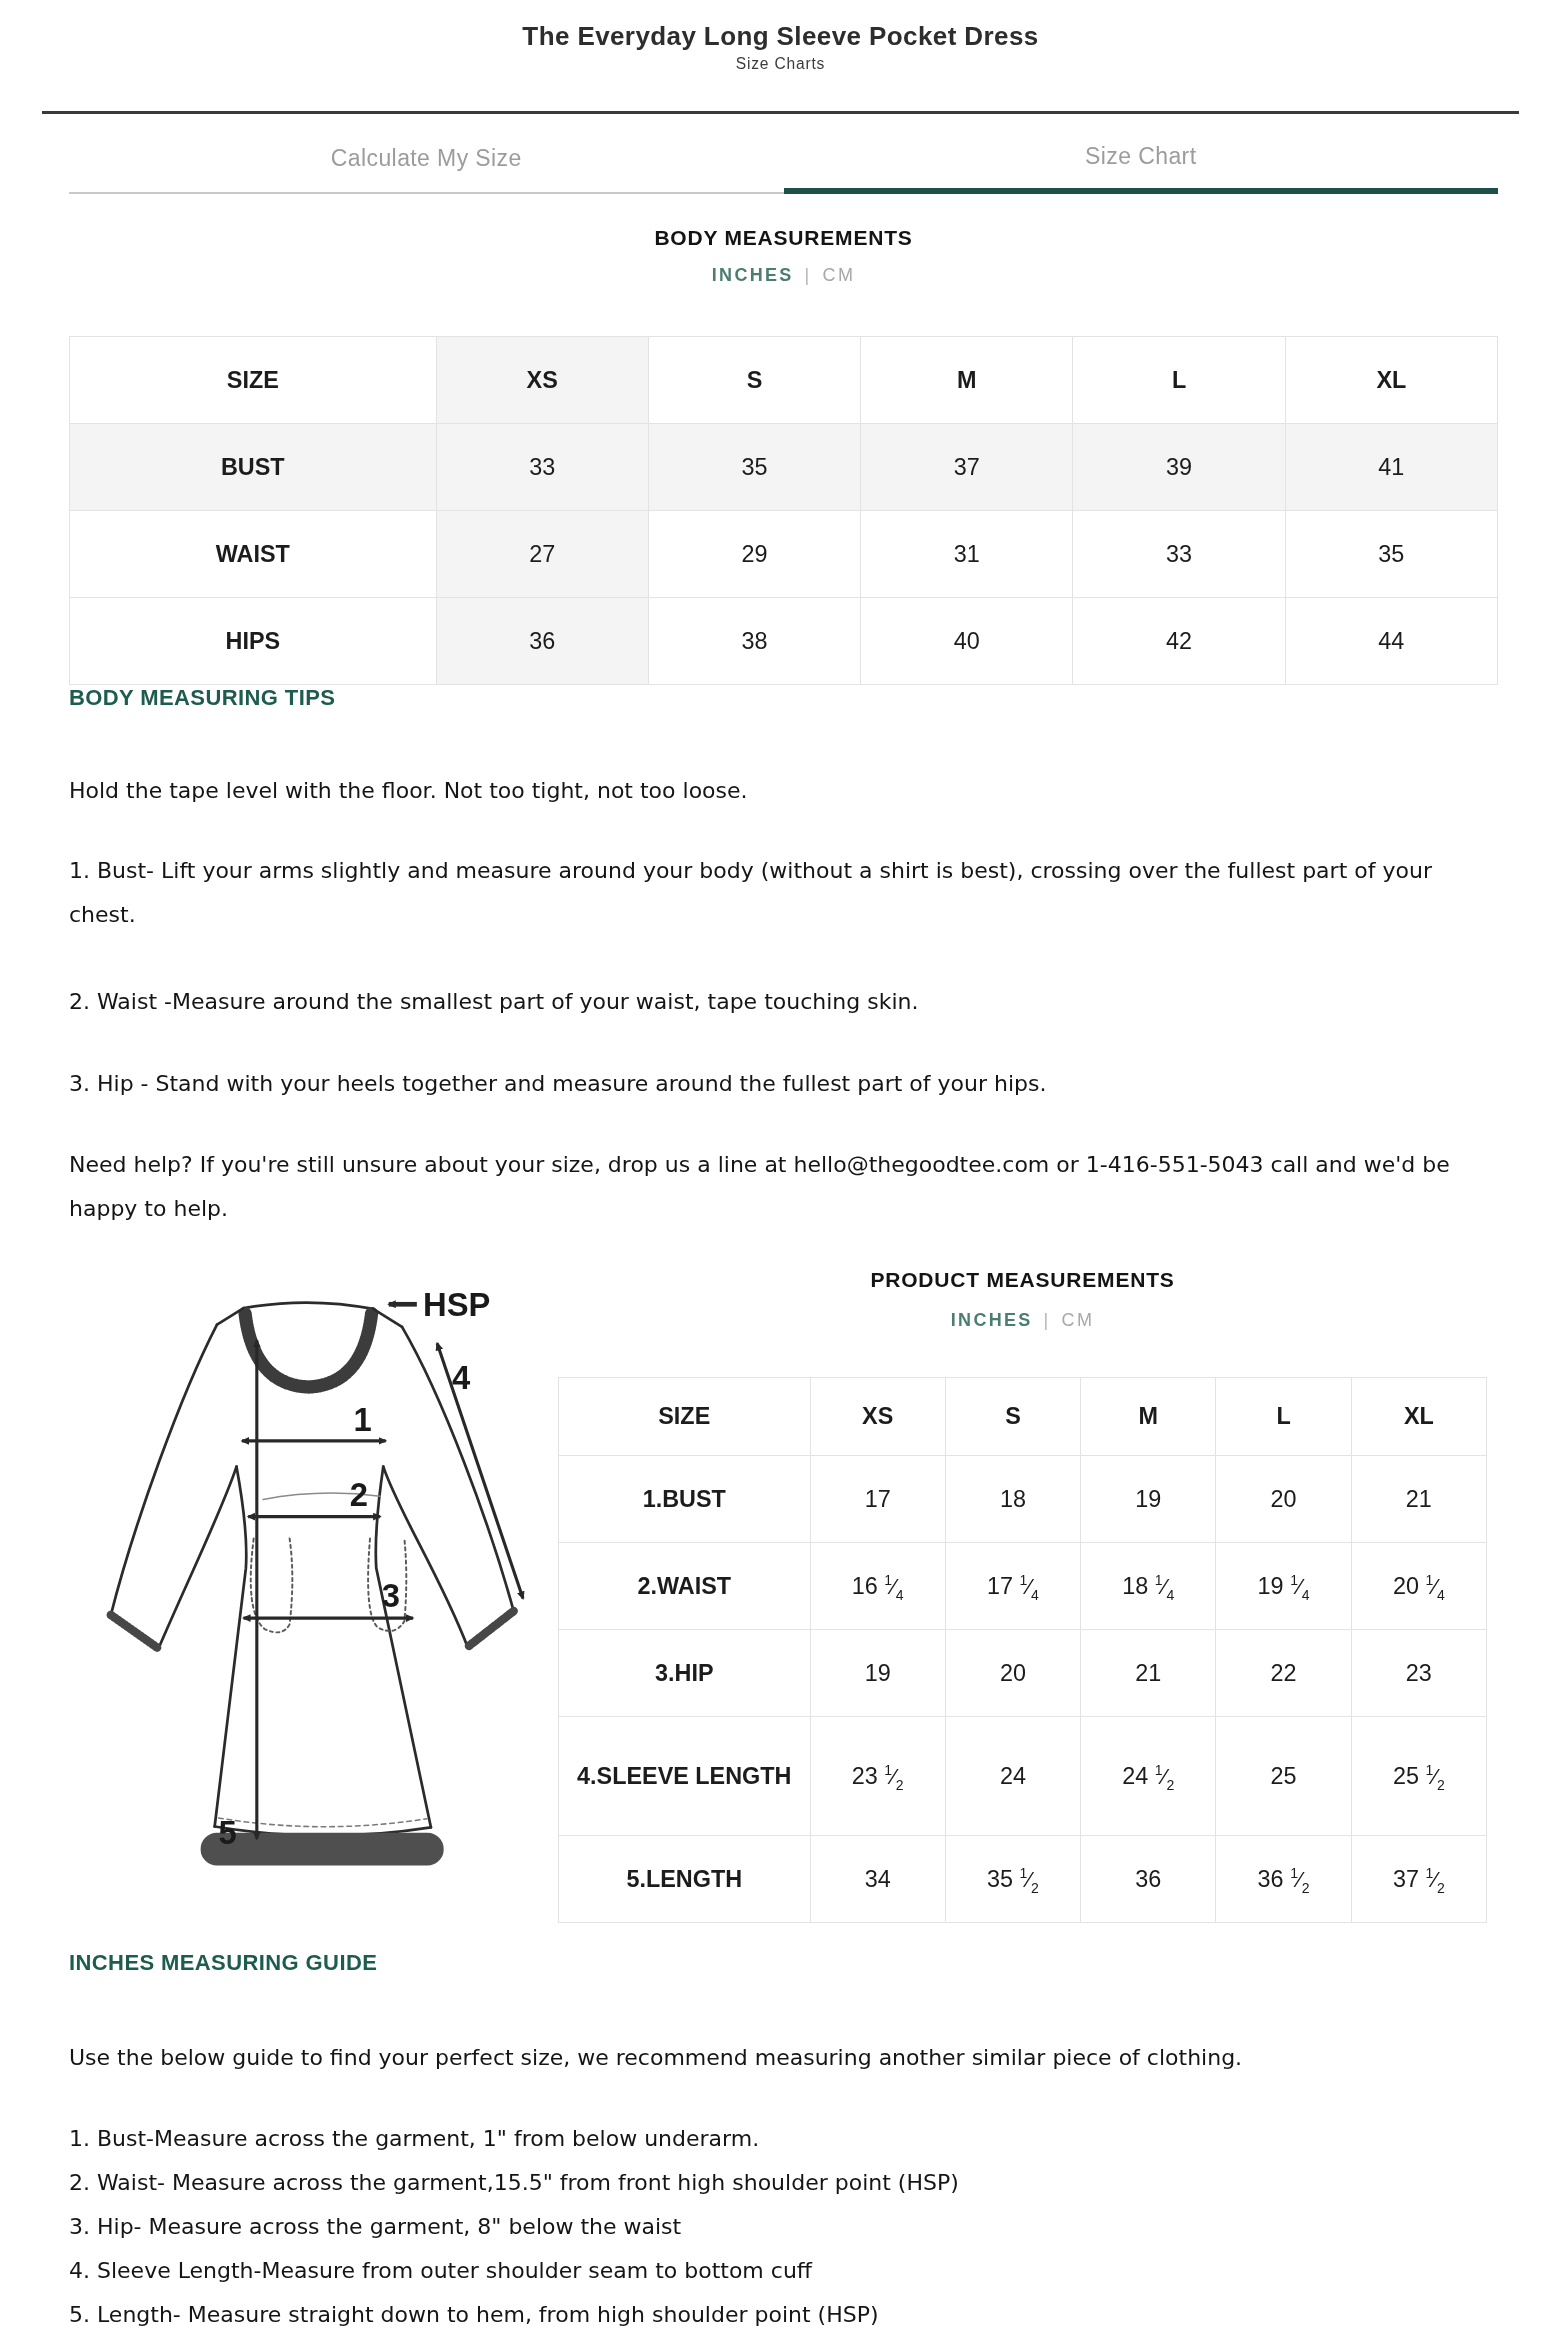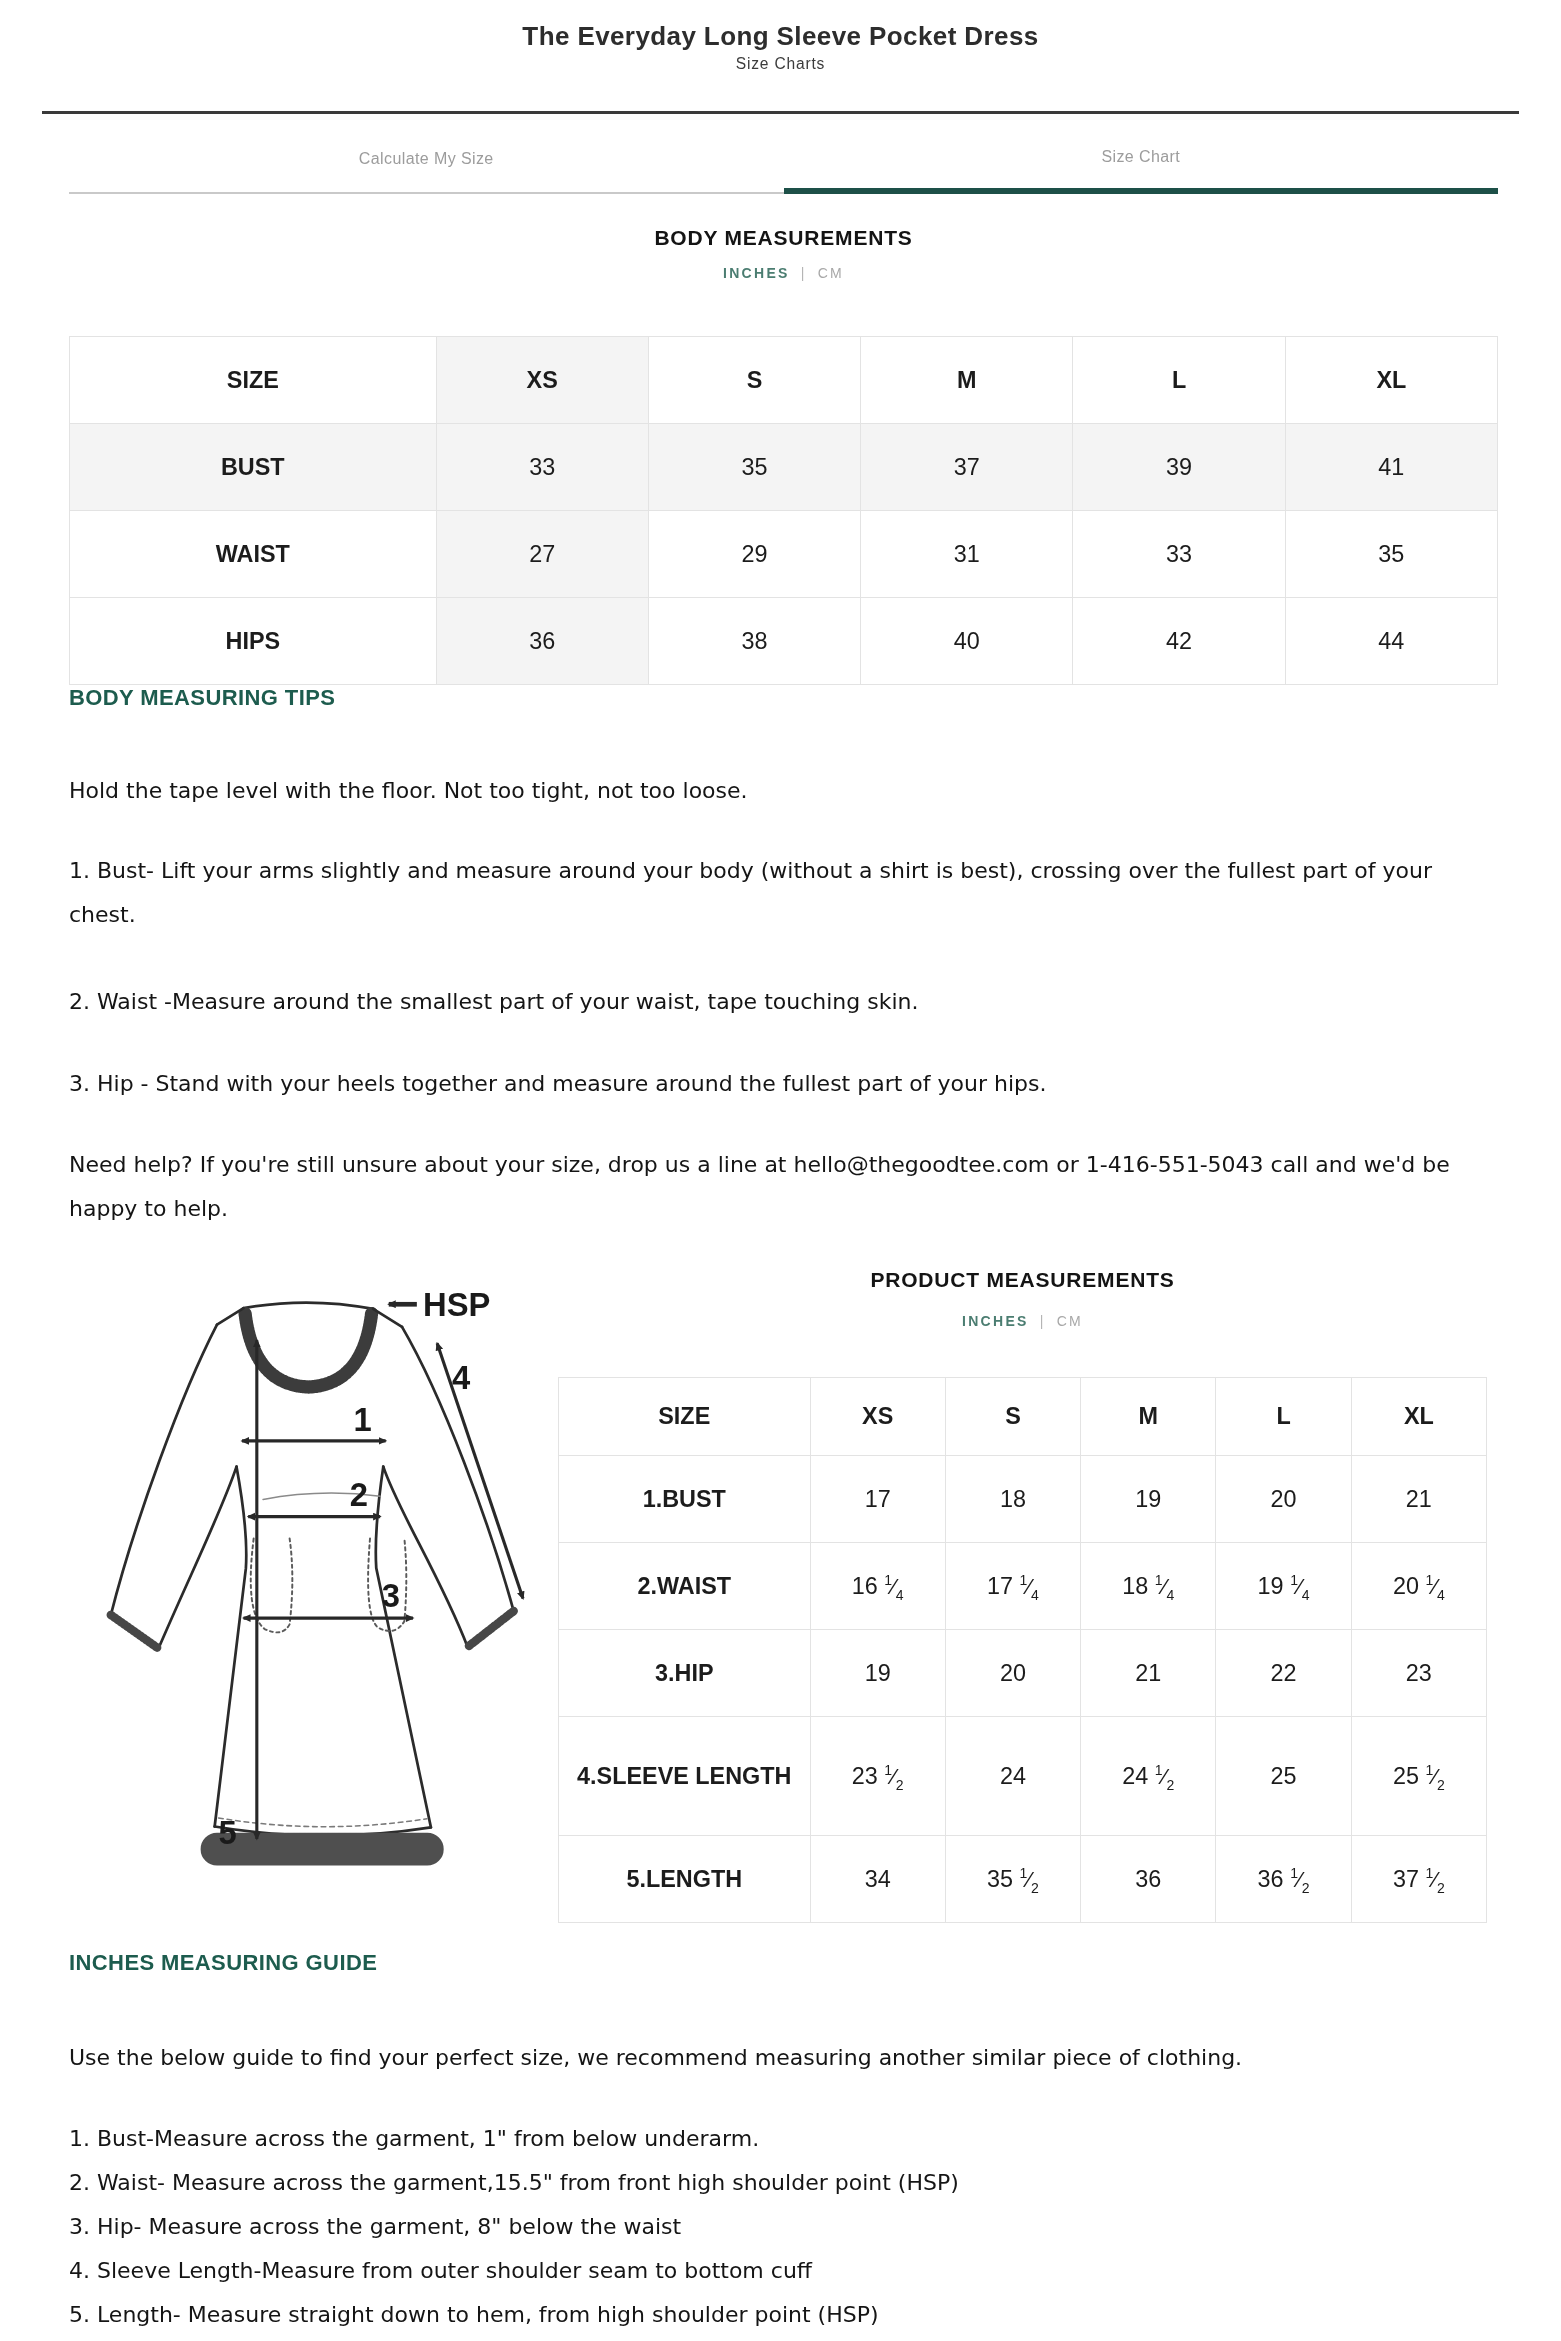--- a/index.html
+++ b/index.html
@@ -8,28 +8,28 @@
 
   
   .masthead{position:absolute;top:19px;left:0;width:1561px;text-align:center;}
   .page-title{font-size:26px;font-weight:700;letter-spacing:0.4px;color:#2d2d2d;line-height:34px;}
   .page-subtitle{font-size:15.6px;font-weight:400;letter-spacing:0.8px;color:#3c3c3c;margin-top:1.6px;}
   .top-divider{position:absolute;top:111px;left:42px;width:1477px;border-top:3.1px solid #3a3a3a;}
 
   
   .tabs{position:absolute;top:125px;left:69px;width:1429px;height:69px;display:flex;}
   .tab{flex:1;display:flex;align-items:center;justify-content:center;
-       font-size:16px;color:#9c9c9c;letter-spacing:0.4px;box-sizing:border-box;cursor:pointer;}
+       font-size:23px;color:#9c9c9c;letter-spacing:0.4px;box-sizing:border-box;cursor:pointer;}
   .tab.inactive{border-bottom:2.3px solid #c9c9c9;}
   .tab.active{border-bottom:6.2px solid #1d5048;}
 
   
   .center-head{position:absolute;left:69px;width:1429px;text-align:center;
                font-size:21px;font-weight:700;letter-spacing:0.8px;color:#141414;}
-  .units{position:absolute;left:69px;width:1429px;text-align:center;font-size:14px;letter-spacing:2.3px;}
+  .units{position:absolute;left:69px;width:1429px;text-align:center;font-size:18px;letter-spacing:2.3px;}
   .units .u-active{color:#4b7d71;font-weight:700;cursor:pointer;}
   .units .u-sep{color:#b5b5b5;padding:0 11px;font-weight:400;}
   .units .u-inactive{color:#a8a8a8;cursor:pointer;}
 
   
   table.mtable{border-collapse:collapse;table-layout:fixed;background:#fff;margin-top:28px;}
   table.mtable th,table.mtable td{border:1.6px solid #e3e3e3;text-align:center;vertical-align:middle;
       font-size:23.4px;color:#1c1c1c;font-weight:400;padding:0;}
   table.mtable th{font-weight:700;}
   .body-table{position:absolute;top:308px;left:69px;width:1429px;}

